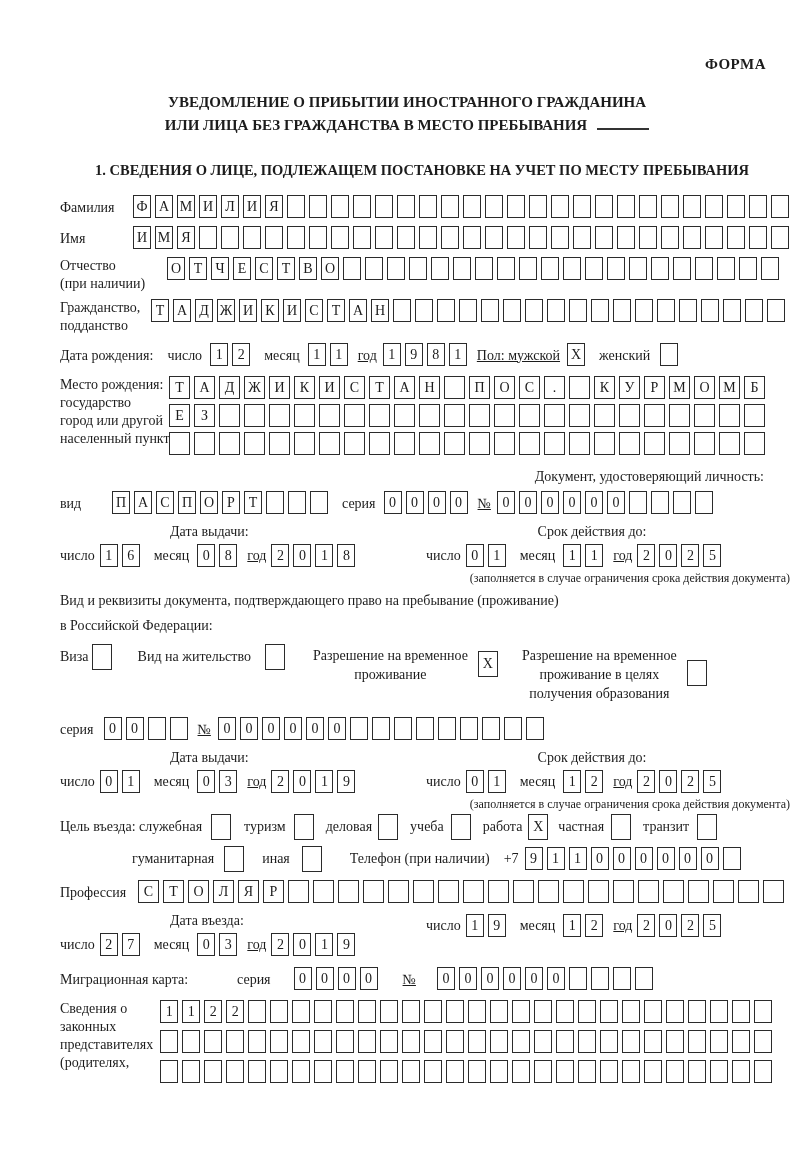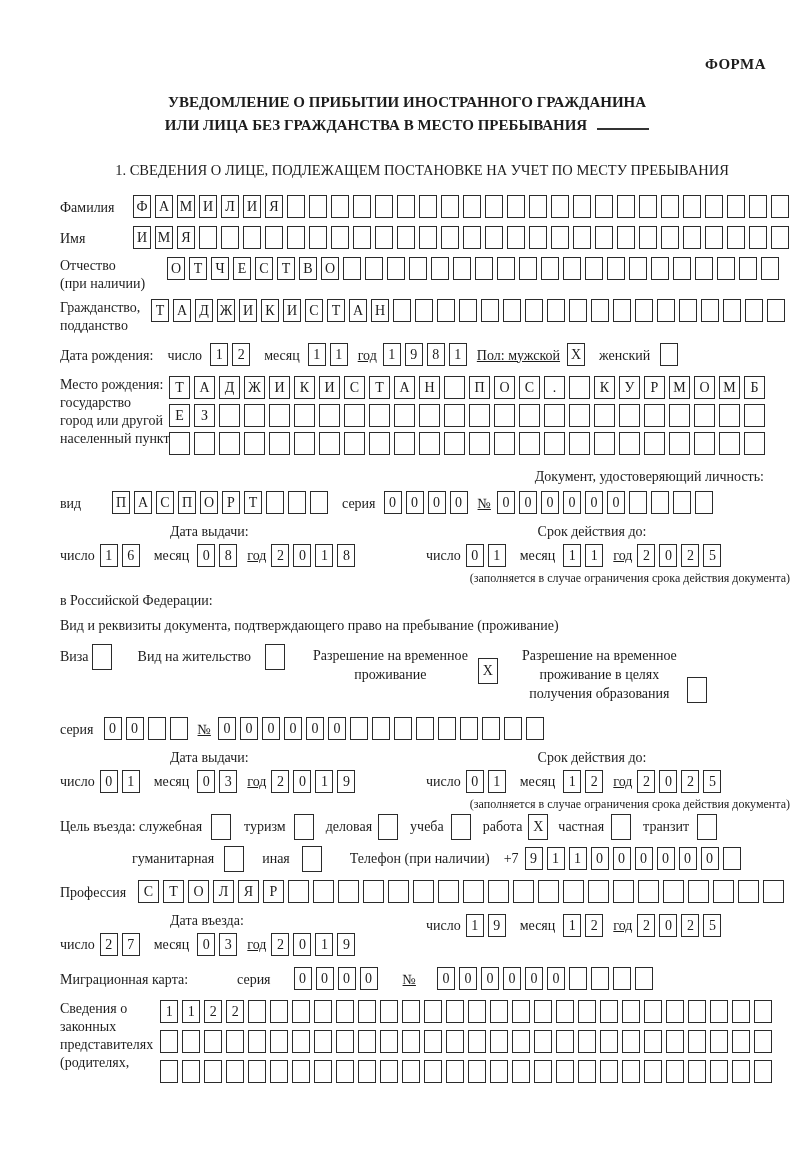--- a/index.html
+++ b/index.html
@@ -8,21 +8,21 @@
   .page {
     width:800px; height:1163px; background:#ffffff; color:#1c1c1c;
     font-family:"Liberation Serif","DejaVu Serif",serif;
     font-size:14px; padding:36px 6px 14px 60px; overflow:hidden;
   }
   .appendix { margin-left:556px; font-size:13px; line-height:1.42; }
   .appendix .gap { margin-top:5px; }
   .form-label { text-align:right; padding-right:28px; font-weight:bold; font-size:15px; margin-top:20px; letter-spacing:.5px; }
   .title { text-align:center; font-weight:bold; font-size:15px; line-height:1.55; margin-top:18px; padding-right:40px; }
   .title .blank { display:inline-block; width:52px; border-bottom:2px solid #333; height:14px; margin-left:10px; }
-  .section-head { text-align:center; font-weight:normal; font-size:14.5px; margin-top:24px; margin-bottom:16px; padding-right:10px; }
+  .section-head { text-align:center; font-weight:bold; font-size:14.5px; margin-top:24px; margin-bottom:16px; padding-right:10px; }
 
   .row { display:flex; align-items:flex-start; margin-bottom:6px; }
   .lbl { white-space:nowrap; margin-right:7px; line-height:25px; }
   .lbl-block { line-height:18px; }
   .cells { display:inline-flex; flex-wrap:nowrap; }
   .cell {
     display:inline-block; width:18px; height:23px; border:1.5px solid #2b2b2b;
     margin-right:4px; text-align:center; line-height:21px; font-size:14px;
     background:#fff; flex:0 0 auto;
   }
@@ -34,21 +34,21 @@
 
   .doc-head { text-align:right; font-weight:normal; margin:10px 0 6px 0; padding-right:30px; }
   .two-col { display:flex; margin-bottom:2px; }
   .col-left { width:330px; flex:0 0 330px; }
   .col-right { flex:1; }
   .col-head { text-align:center; margin-bottom:3px; }
   .col-left .col-head { padding-left:60px; text-align:left; margin-left:50px; }
   .date-line { display:flex; align-items:center; }
   .footnote { font-size:12px; text-align:right; white-space:nowrap; margin-top:3px; padding-right:4px; }
   .intro { line-height:1.8; }
-  .opt { display:inline-flex; align-items:flex-end; margin-right:10px; }
+  .opt { display:inline-flex; align-items:center; margin-right:10px; }
   .opt .opt-lbl { line-height:26px; margin-right:6px; white-space:nowrap; }
   .opt .multi { text-align:center; line-height:19px; padding-top:2px; }
   .visa-row { display:flex; align-items:flex-start; margin:6px 0 14px 0; }
   .indent2 { margin-left:72px; }
   .mt8 { margin-top:8px; } .mt10 { margin-top:10px;gap:15px; }
 </style>
 </head>
 <body>
 
 <div class="page">
@@ -408,22 +408,22 @@
             <span class="cell">0</span>
             <span class="cell">2</span>
             <span class="cell">5</span>
           </span>
       </div>
       <div class="footnote">(заполняется в случае ограничения срока действия документа)</div>
     </div>
   </div>
 
   <div class="intro">
+    <div>Вид и реквизиты документа, подтверждающего право на пребывание (проживание)</div>
     <div>в Российской Федерации:</div>
-    <div>Вид и реквизиты документа, подтверждающего право на пребывание (проживание)</div>
   </div>
 
   <div class="visa-row">
     <span class="opt">
       <span class="opt-lbl" style="margin-right:3px">Виза</span>
       <span class="cells chk">
           <span class="cell"></span>
         </span>
     </span>
     <span class="opt" style="margin-left:12px">

